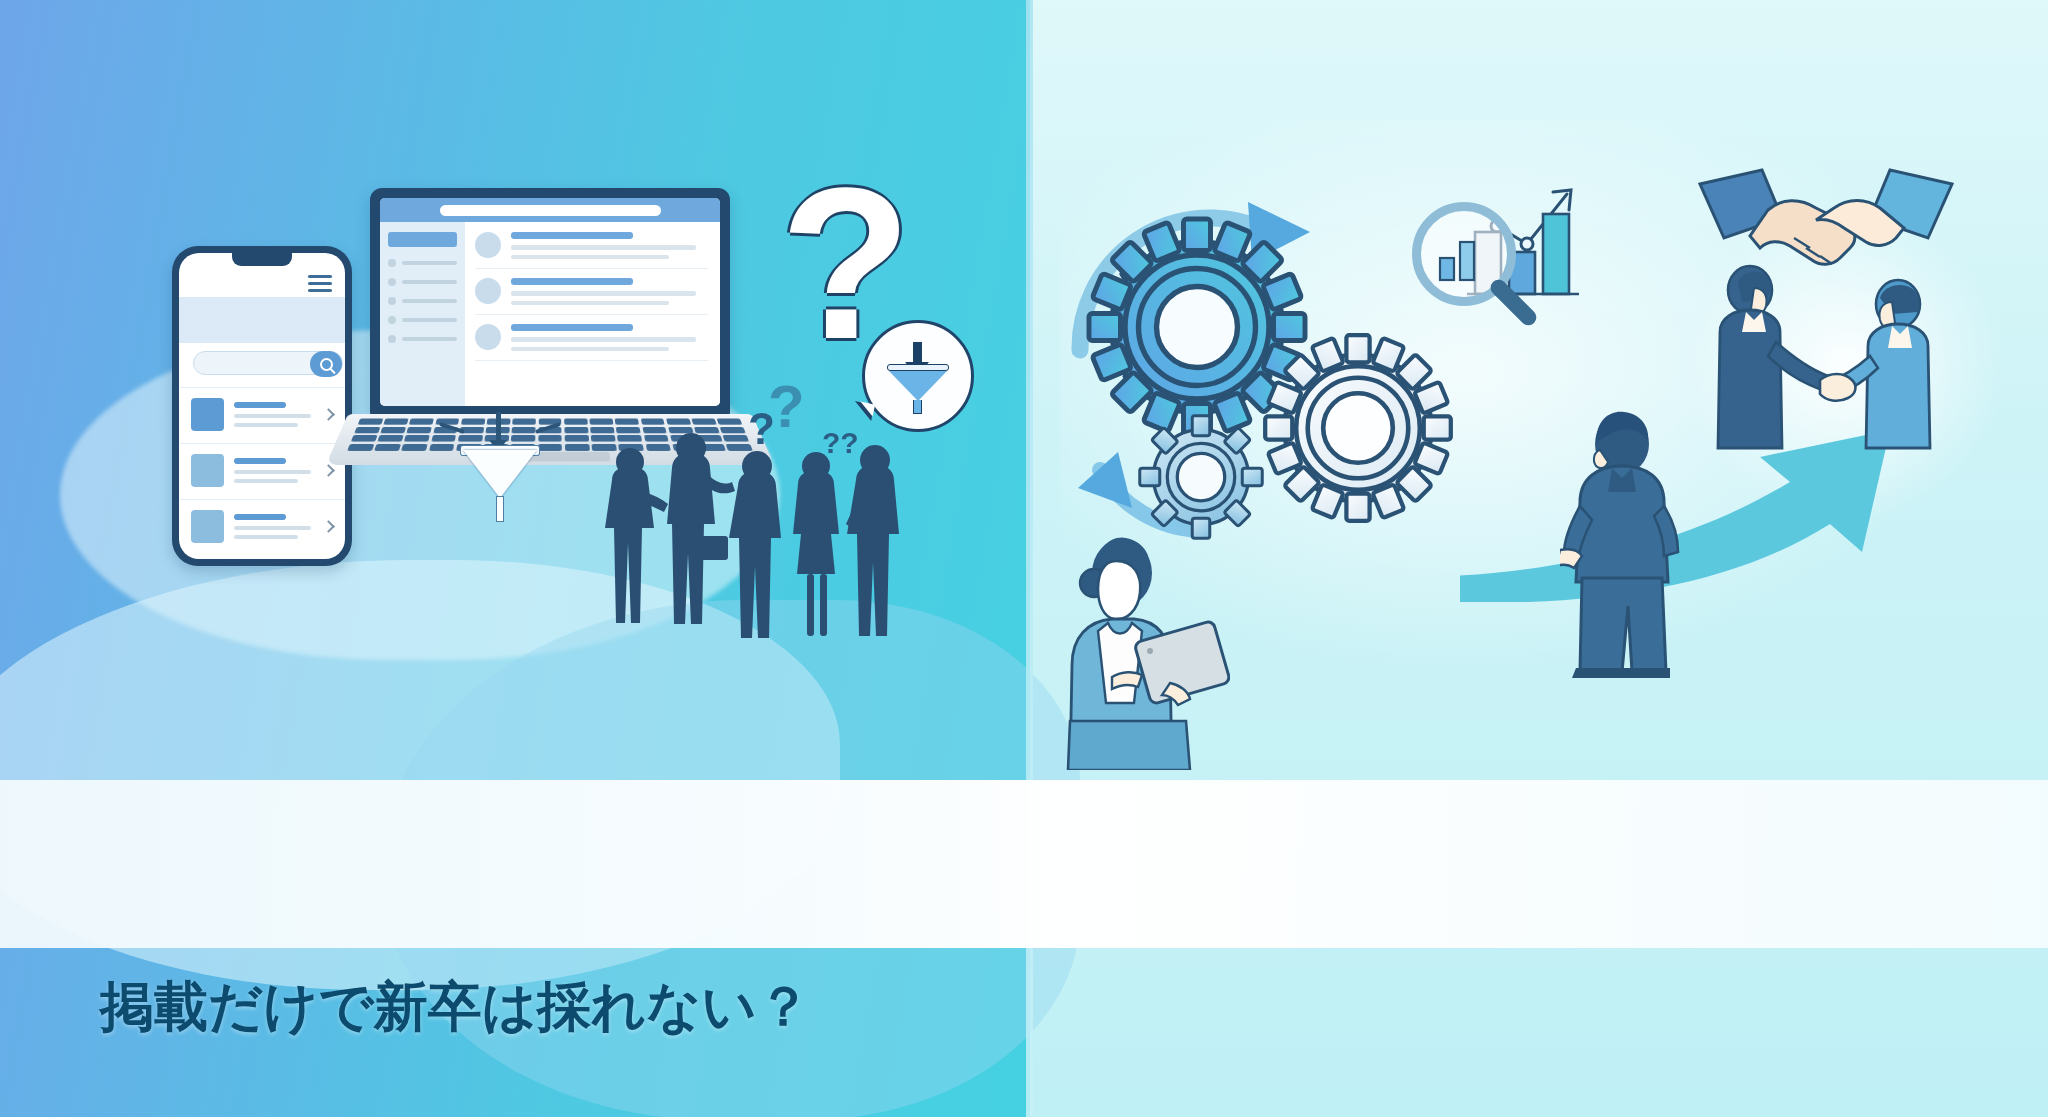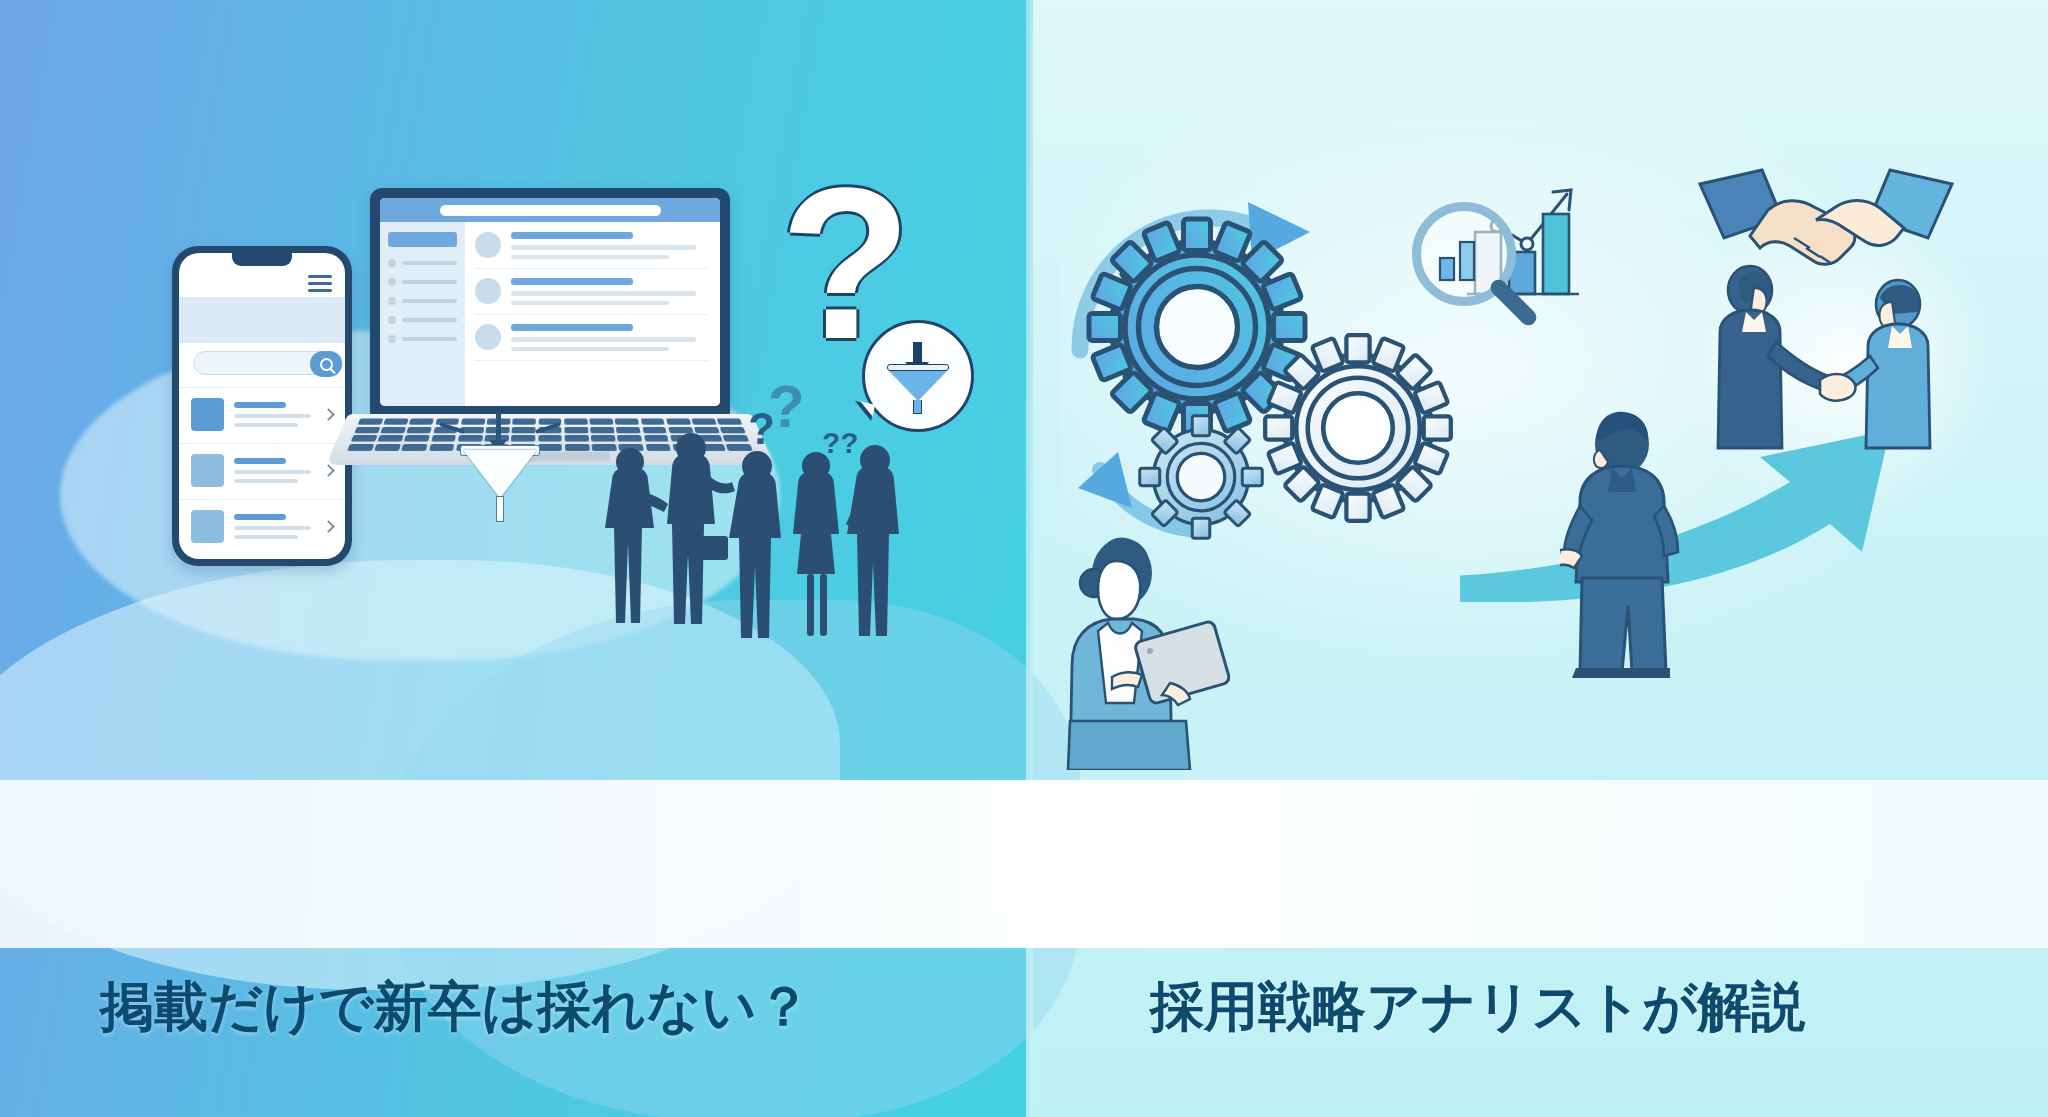--- a/index.html
+++ b/index.html
@@ -611,15 +611,14 @@
       <path d="M104 96 c 10 16 14 32 14 46 l -14 4 c 0 -14 -4 -28 -10 -40 z" fill="#3A6E99" stroke="#2A5274" stroke-width="2.6"></path>
       <path d="M22 168 h 80 l 4 94 H 72 l -4 -66 l -6 66 H 20 z" fill="#3A6E99" stroke="#2A5274" stroke-width="3"></path>
       <path d="M16 258 h 54 v 10 H 12 z" fill="#2A5274"></path>
       <path d="M66 258 h 44 v 10 H 66 z" fill="#2A5274"></path>
     </svg>
   </div>
 
   <div class="title-band"></div>
 
   <div class="sub sub-left">掲載だけで新卒は採れない？</div>
-  <div class="sub sub-right">採用戦略アナリストが解説</div>
 
 </div>
 
 </body></html>

